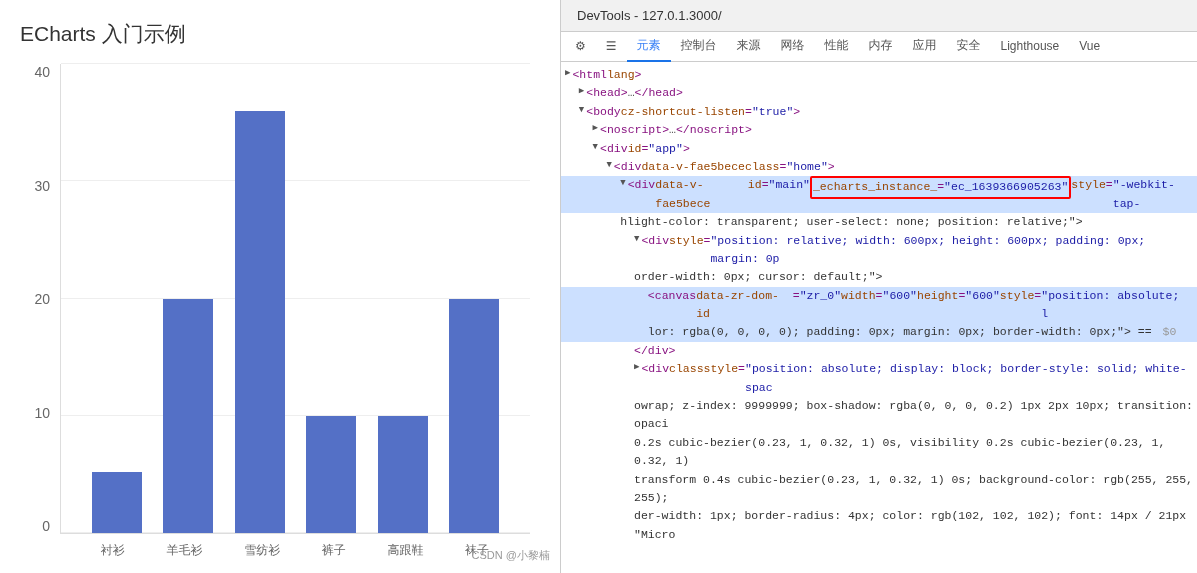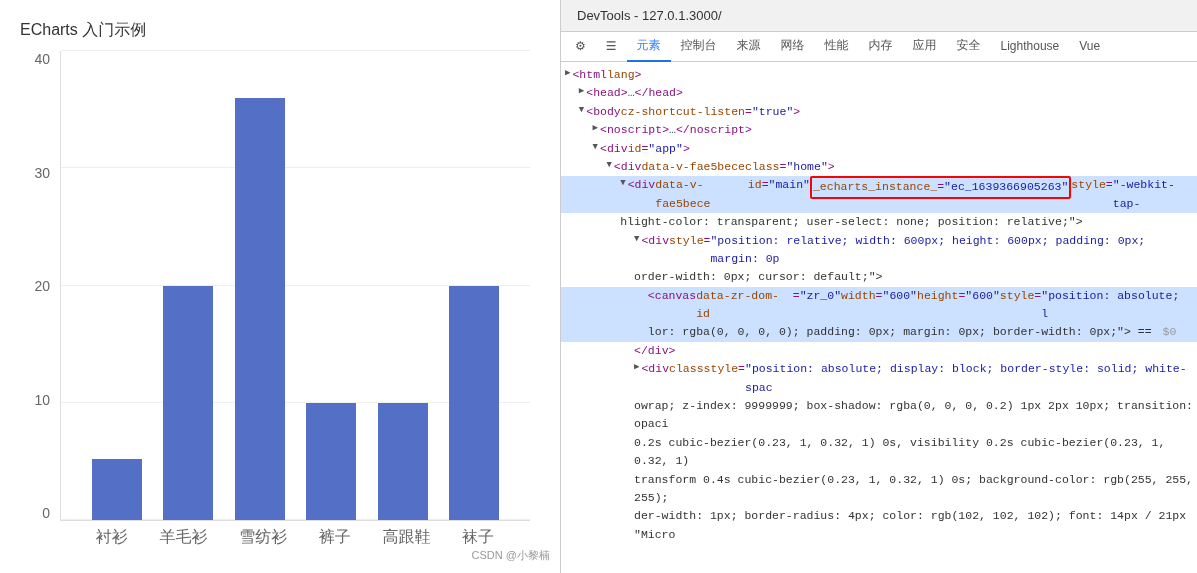--- a/index.html
+++ b/index.html
@@ -16,24 +16,24 @@
     
     #left-panel {
       width: 560px;
       min-width: 560px;
       height: 573px;
       background: #fff;
       padding: 20px;
       position: relative;
     }
     #chart-title {
-      font-size: 16px;
+      font-size: 21px;
       font-weight: normal;
       color: #333;
-      margin-bottom: 10px;
+      margin-bottom: 16px;
     }
     #chart-area {
       position: relative;
       width: 100%;
       height: 500px;
     }
     .y-axis {
       position: absolute;
       left: 0;
       top: 0;
@@ -85,21 +85,21 @@
       left: 40px;
       right: 10px;
       bottom: 0;
       height: 28px;
       display: flex;
       align-items: center;
       justify-content: space-around;
       padding: 0 20px;
     }
     .x-label {
-      font-size: 16px;
+      font-size: 12px;
       color: #666;
       text-align: left;
     }
 
     
     .csdn-watermark {
       position: absolute;
       bottom: 10px;
       right: 10px;
       color: #999;

